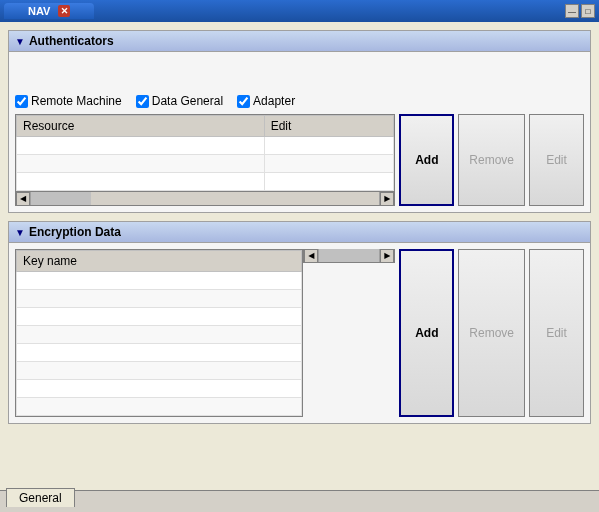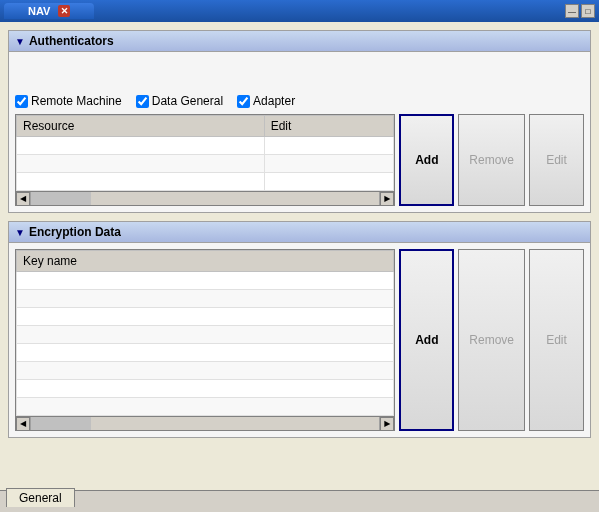--- a/index.html
+++ b/index.html
@@ -314,21 +314,21 @@
     </div>
   </div>
 
   <div class="section">
     <div class="section-header">
       <span class="section-chevron">▼</span>
       <span>Encryption Data</span>
     </div>
     <div class="section-body">
       <div class="table-container">
-        <div style="flex:1;display:flex;flex-direction:column;">
+        <div style="flex:1;display:flex;flex-direction:row;">
           <div class="table-wrapper">
             <table class="data-table">
               <thead>
                 <tr>
                   <th>Key name</th>
                 </tr>
               </thead>
               <tbody>
                 <tr>
                     <td></td>

